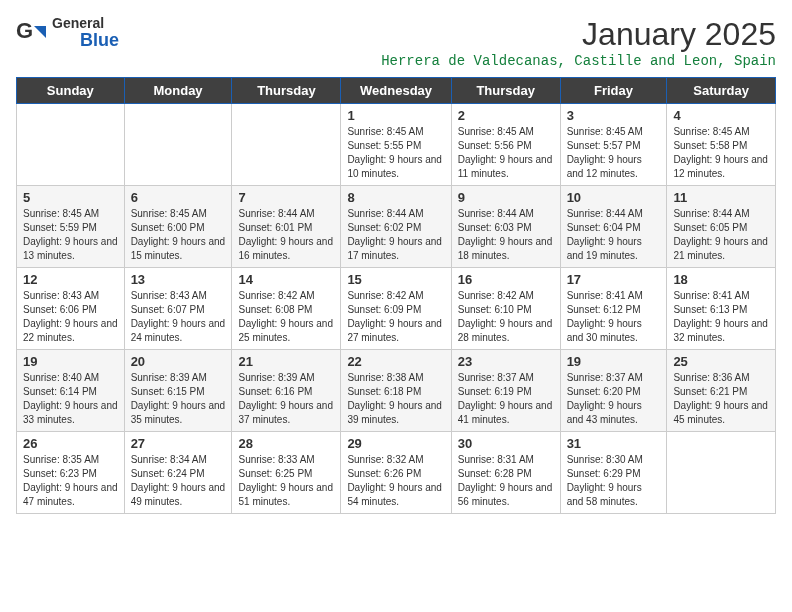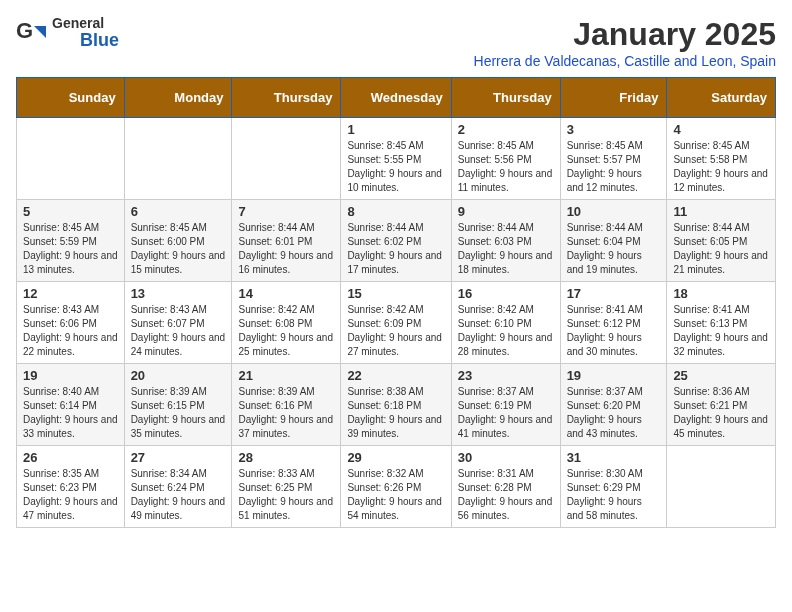--- a/index.html
+++ b/index.html
@@ -39,37 +39,38 @@
     .logo-icon {
       width: 32px;
       height: 32px;
       margin-right: 4px;
     }
     .title-area {
       text-align: right;
     }
     .month-title {
       font-size: 32px;
-      font-weight: bold;
+      font-weight: normal;
       color: #333;
     }
     .subtitle {
       font-size: 14px;
-      color: #1d4ed8;
+      color: #15803d;
+      font-family: Liberation Mono, monospace;
     }
     .calendar {
       width: 100%;
       border-collapse: collapse;
       border: 1px solid #ccc;
     }
     .calendar th {
-      background-color: #a16207;
+      background-color: #404040;
       color: #fff;
-      text-align: right;
-      padding: 12px 8px;
+      text-align: center;
+      padding: 5px 8px;
       font-size: 13px;
       border: 1px solid #1a5fb4;
     }
     .calendar td {
       vertical-align: top;
       border: 1px solid #ccc;
       padding: 4px 6px;
       width: 113px;
       min-height: 80px;
       font-size: 10.5px;

